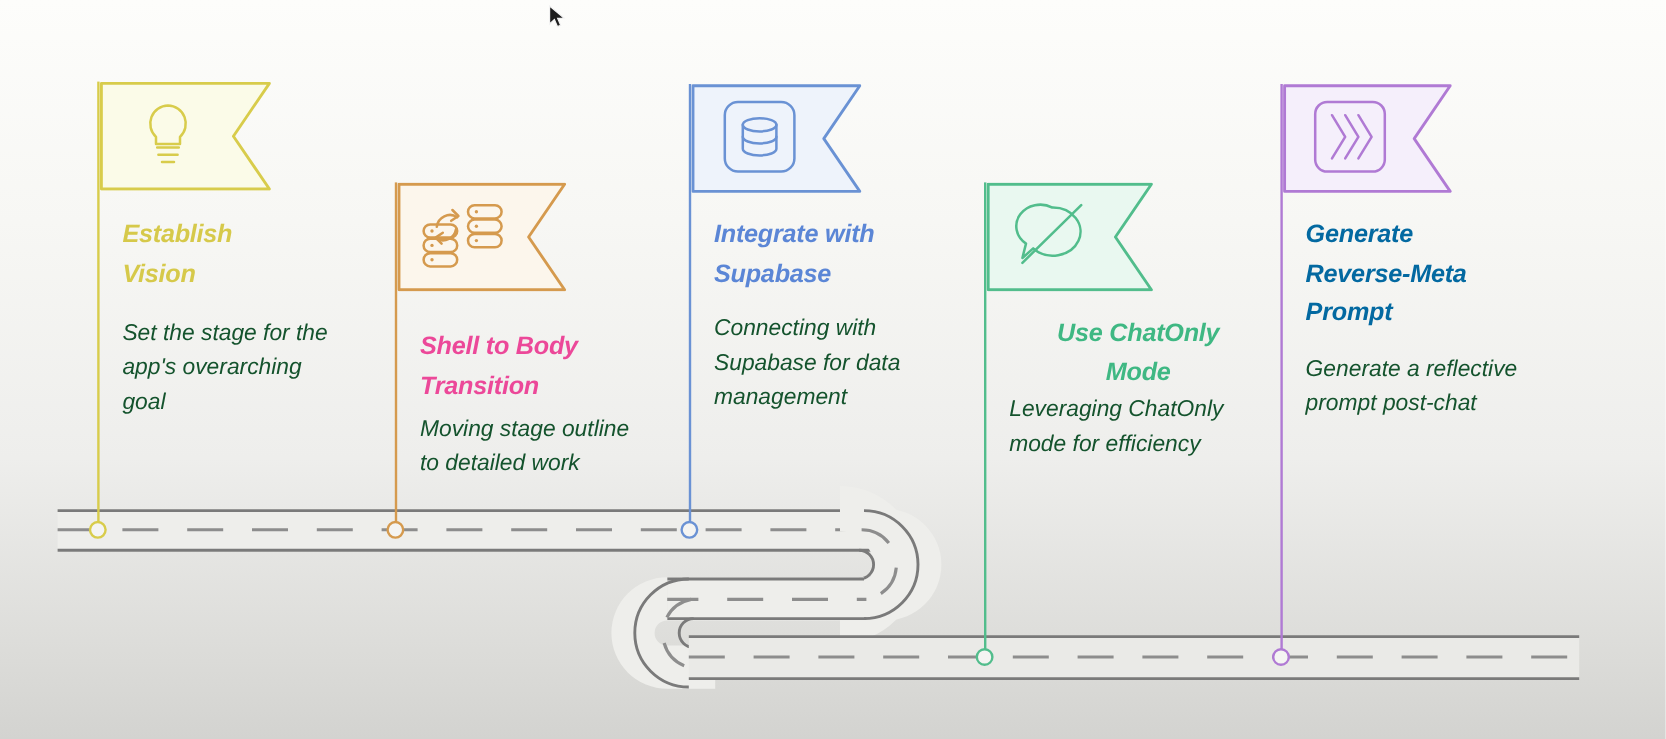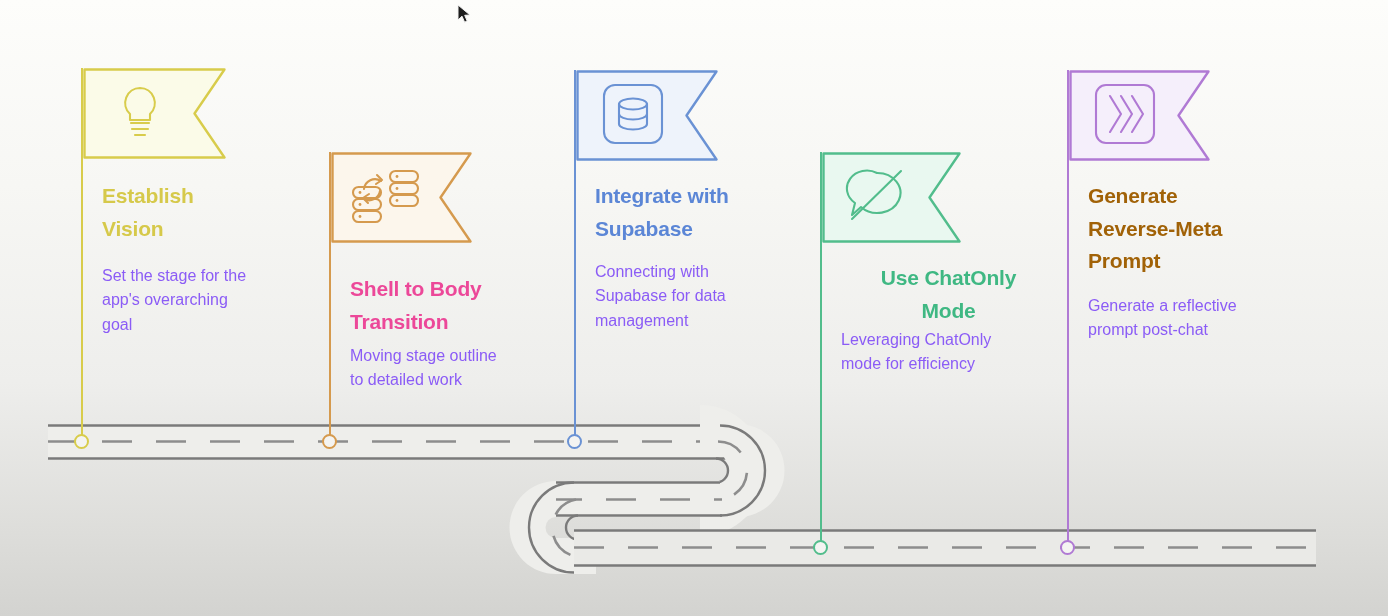--- a/index.html
+++ b/index.html
@@ -15,20 +15,21 @@
     font-family: "Liberation Sans", sans-serif;
     background: linear-gradient(to bottom, #fdfdfb 0%, #f7f7f4 30%, #eeeeec 62%, #dcdcd9 88%, #d3d3d0 100%);
     position: relative;
   }
 
   #stage {
     position: absolute;
     left: 0; top: 0;
     width: 1388px;
     height: 616px;
+    font-style: italic;
   }
 
   
   #road-layer {
     position: absolute;
     left: 0; top: 0;
     width: 1388px;
     height: 616px;
     z-index: 1;
   }
@@ -56,24 +57,24 @@
     position: absolute;
     font-size: 21px;
     font-weight: bold;
     line-height: 1.55;
     letter-spacing: -0.2px;
     white-space: pre-line;
   }
 
   .m-desc {
     position: absolute;
-    font-size: 16px;
+    font-size: 19px;
     font-weight: normal;
     line-height: 1.52;
-    color: #8b5cf6;
+    color: #14532d;
     white-space: pre-line;
   }
 
   
   .node {
     position: absolute;
     width: 15px;
     height: 15px;
     border-radius: 50%;
     border-width: 2.5px;
@@ -239,21 +240,21 @@
         <div class="flag-wrap" style="top: 70px;"><svg width="141" height="91" viewBox="-1.5 -1.5 141 91">
             <path d="M 0,0 L 138,0 L 108,44 L 138,88 L 0,88 Z" fill="#f5effb" stroke="#b07ad4" stroke-width="2.4" stroke-linejoin="round"></path>
           </svg><div style="position: absolute; left: 0px; top: 0px; width: 112px; height: 88px; display: flex; align-items: center; justify-content: center;">
             <svg width="62" height="62" viewBox="0 0 62 62">
               <rect x="2" y="2" width="58" height="58" rx="10" fill="none" stroke="#b07ad4" stroke-width="2.1" stroke-linecap="round" stroke-linejoin="round"></rect>
               <path d="M16,13 l11,18 l-11,18" fill="none" stroke="#b07ad4" stroke-width="2.1" stroke-linecap="round" stroke-linejoin="round"></path>
               <path d="M27,13 l11,18 l-11,18" fill="none" stroke="#b07ad4" stroke-width="2.1" stroke-linecap="round" stroke-linejoin="round"></path>
               <path d="M38,13 l11,18 l-11,18" fill="none" stroke="#b07ad4" stroke-width="2.1" stroke-linecap="round" stroke-linejoin="round"></path>
             </svg>
           </div></div>
-        <div class="m-title" style="top: 180px; left: 21px; width: 215px; color: #a16207;">Generate
+        <div class="m-title" style="top: 180px; left: 21px; width: 215px; color: #0369a1;">Generate
 Reverse-Meta
 Prompt</div>
         <div class="m-desc" style="top: 294px; left: 21px; width: 210px;">Generate a reflective
 prompt post-chat</div>
       </div>
       <div class="node" style="left: 1059.5px; top: 539.5px; border-color: rgb(176, 122, 212);"></div>
     </div>
 
   <svg id="cursor" width="16" height="22" viewBox="0 0 16 22" style="left: 457px; top: 4px;">
     <path d="M1,1 L1,16 L5,12.2 L7.6,18.2 L10.2,17 L7.7,11.3 L13,11 Z" fill="#1d1d1d" stroke="#f2f2f2" stroke-width="1"></path>

